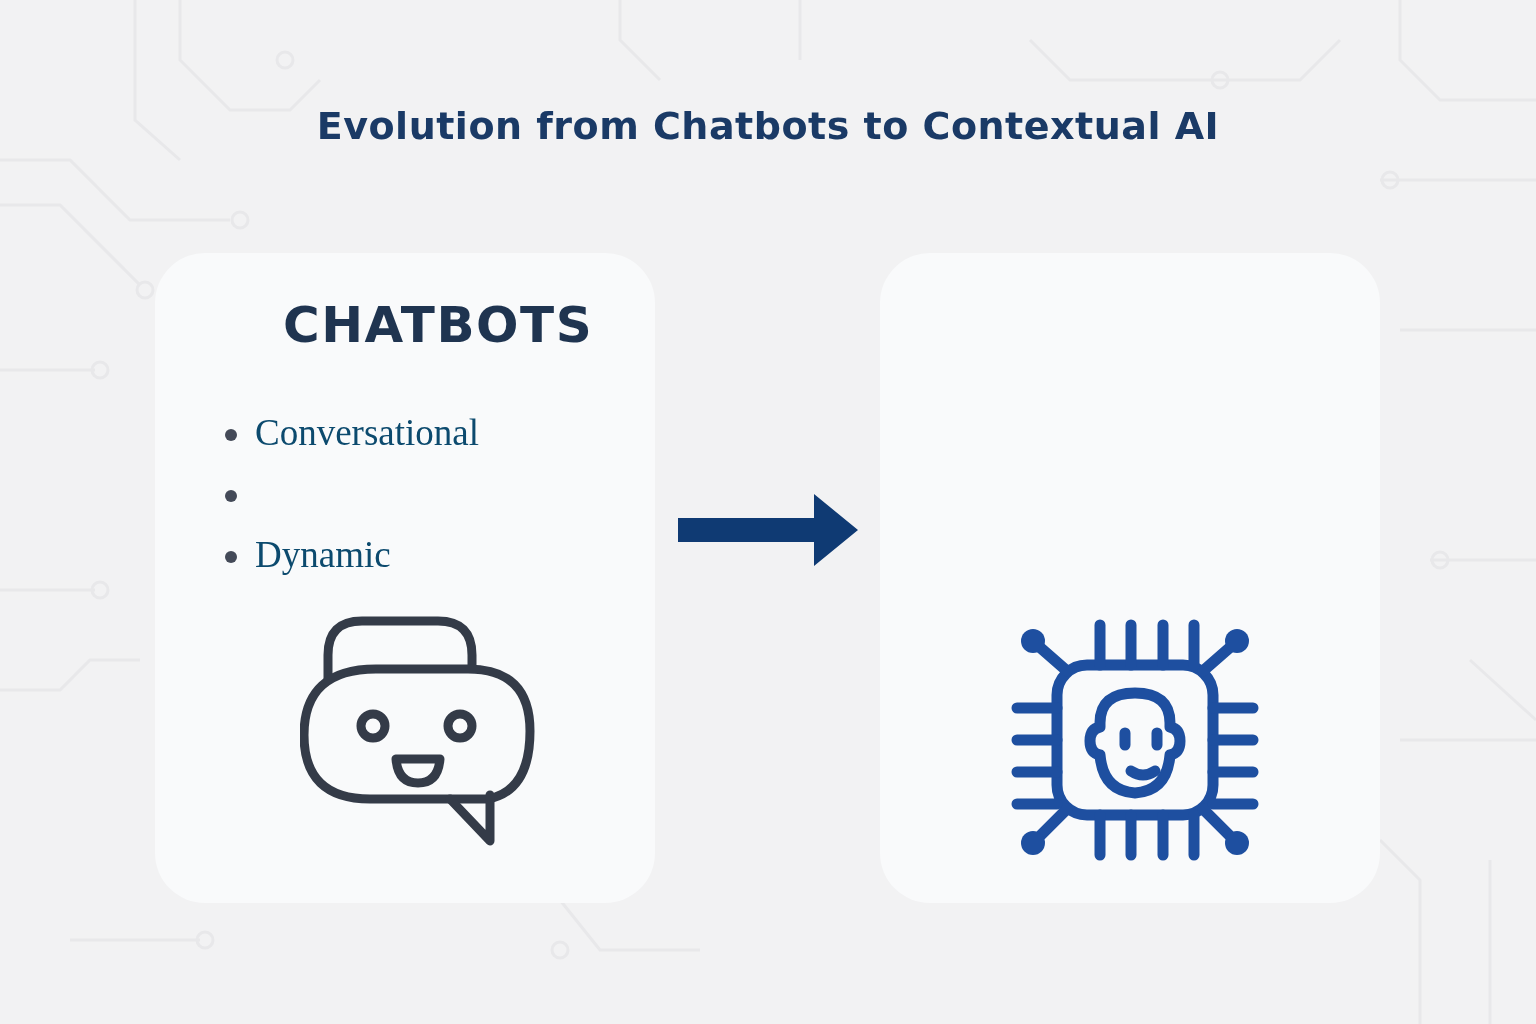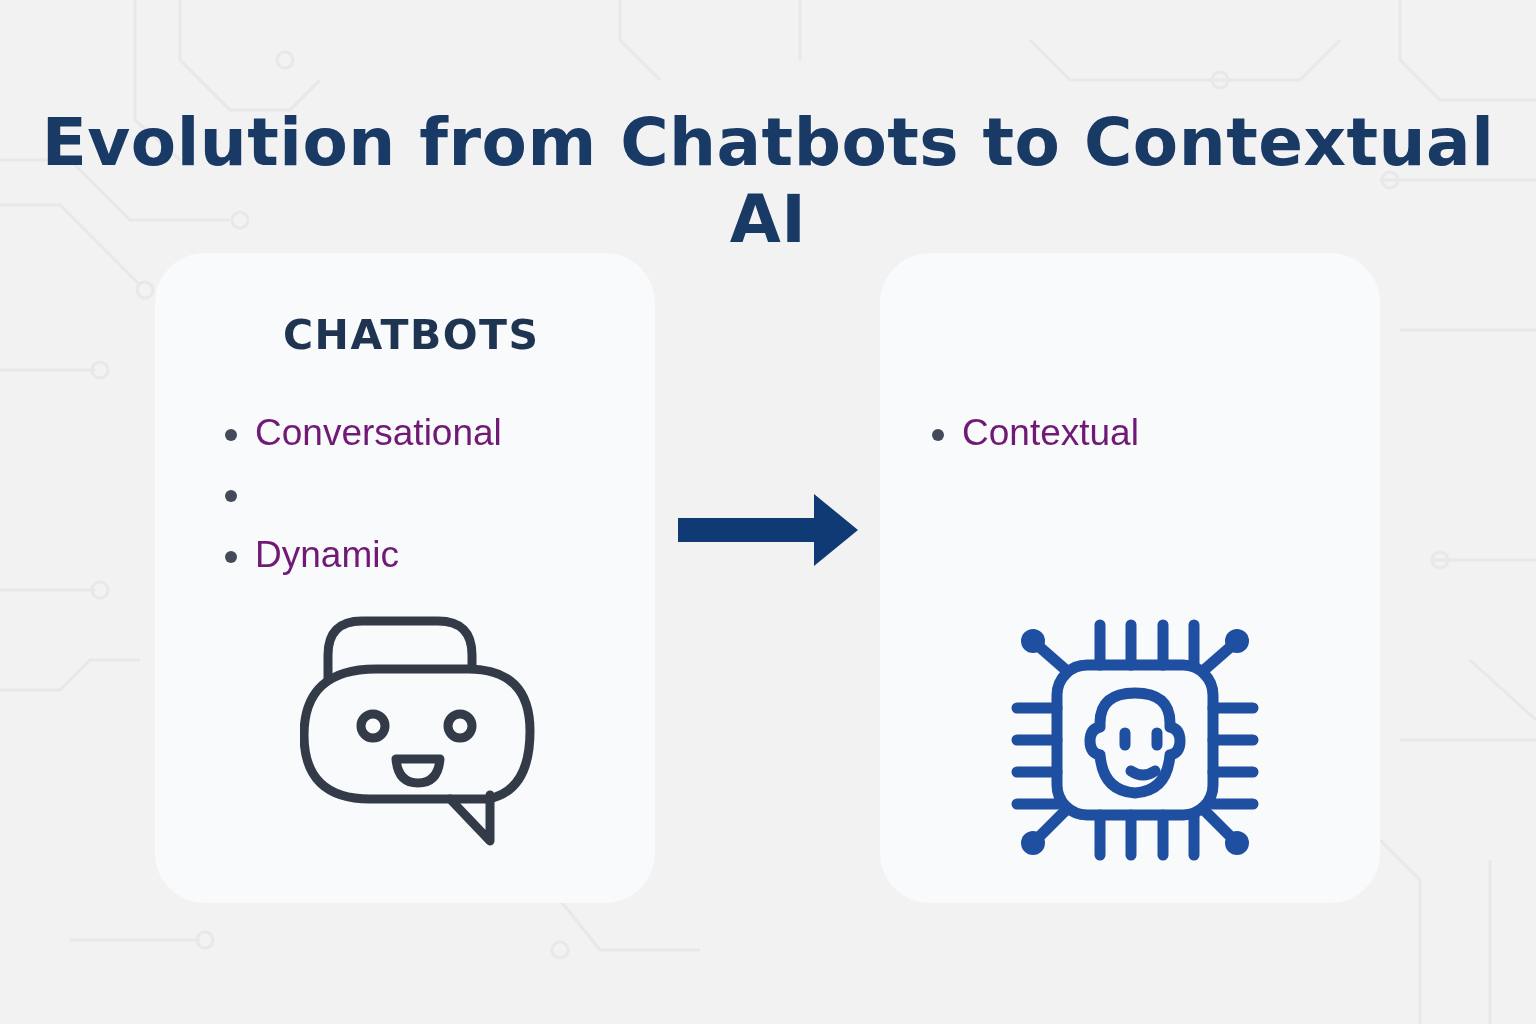--- a/index.html
+++ b/index.html
@@ -4,41 +4,41 @@
 <style>
   html, body { margin:0; padding:0; }
   body {
     width:1536px; height:1024px; position:relative; overflow:hidden;
     background:#f2f2f3;
     font-family:"Liberation Sans", "DejaVu Sans", sans-serif;
   }
   .bg-pattern { position:absolute; left:0; top:0; width:1536px; height:1024px; }
   .title {
     position:absolute; left:0; top:104px; width:1536px; text-align:center;
-    font-size:66px; font-weight:bold; color:#1a3a66; letter-spacing:0.5px;
+    font-size:38px; font-weight:bold; color:#1a3a66; letter-spacing:0.5px;
     font-family:"DejaVu Sans", sans-serif;
   }
   .card {
     position:absolute; top:253px; width:500px; height:650px;
     background:#f9fafb; border-radius:50px;
   }
   .card.left { left:155px; }
   .card.right { left:880px; }
   .card-title {
-    position:absolute; top:58px; font-size:41px; font-weight:bold; color:#1f3450;
+    position:absolute; top:43px; font-size:50px; font-weight:bold; color:#1f3450;
     font-family:"DejaVu Sans", sans-serif; letter-spacing:1.5px; white-space:nowrap;
   }
   .card.left .card-title { left:128px; }
   .card.right .card-title { left:55px; }
   .bullets { position:absolute; top:152px; list-style:none; margin:0; padding:0; }
   .card.left .bullets { left:68px; }
   .card.right .bullets { left:50px; }
   .bullets li {
     position:relative; padding-left:32px; height:61px; line-height:56px;
-    font-size:37px; color:#701a75; font-family:Liberation Sans, sans-serif;
+    font-size:37px; color:#0c4a6e; font-family:Liberation Serif, serif;
     white-space:nowrap;
   }
   .bullets li .dot {
     position:absolute; left:2px; top:24px; width:12px; height:12px;
     border-radius:50%; background:#444a58;
   }
   .icon { position:absolute; }
   .card.left .icon { left:145px; top:360px; width:240px; height:240px; }
   .card.right .icon { left:125px; top:360px; width:260px; height:250px; }
   .arrow { position:absolute; left:678px; top:494px; width:182px; height:72px; }
@@ -101,21 +101,20 @@
     </g>
   </svg>
 </div>
 
 <svg class="arrow" viewBox="0 0 182 72">
   <polygon points="0,24 136,24 136,0 180,36 136,72 136,48 0,48" fill="#0f3a73"></polygon>
 </svg>
 
 <div class="card right">
   <ul class="bullets">
-    <li><span class="dot"></span><span>Contextual</span></li>
   </ul>
   <svg class="icon" viewBox="0 0 260 250">
     <g fill="none" stroke="#1e4fa0" stroke-width="11" stroke-linecap="round" stroke-linejoin="round">
       <rect x="52" y="52" width="156" height="150" rx="30"></rect>
 
       <path d="M95 52 V12 M126 52 V12 M158 52 V12 M189 52 V12"></path>
 
       <path d="M95 202 V242 M126 202 V242 M158 202 V242 M189 202 V242"></path>
 
       <path d="M52 95 H12 M52 127 H12 M52 159 H12 M52 191 H12"></path>

